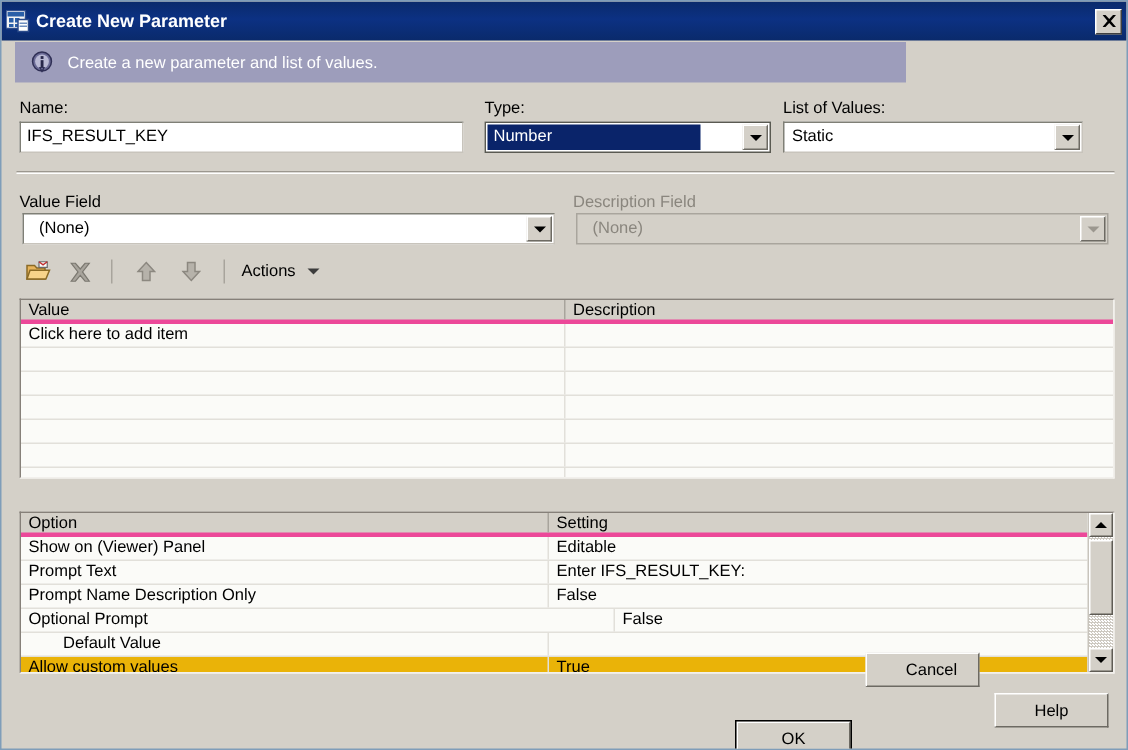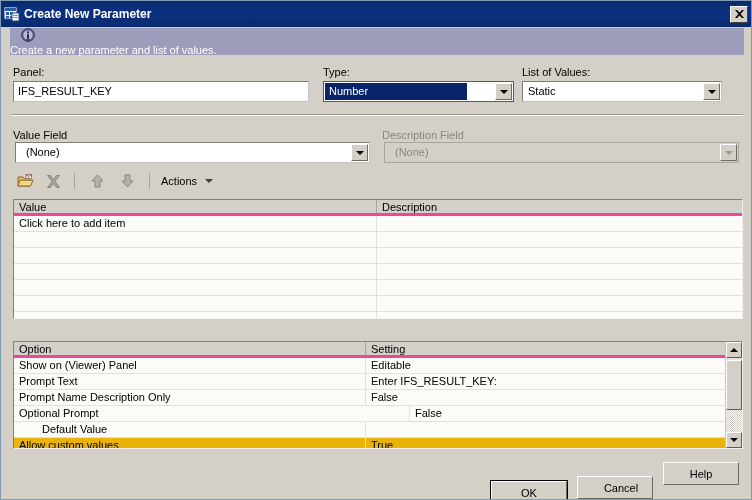--- a/index.html
+++ b/index.html
@@ -64,27 +64,26 @@
     margin-right: 1px;
     cursor: default;
   }
   .close-btn svg { display: block; }
 
   
   .banner {
     position: absolute;
     left: 9px;
     top: 27px;
-    width: 734px;
+    width: 594px;
     height: 27px;
     background: #9d9dbb;
     display: flex;
-    align-items: flex-start;
-    box-sizing: border-box;
-    flex-direction: column;
+    align-items: center;
+    box-sizing: border-box;
   }
   .banner-icon {
     width: 16px;
     height: 16px;
     margin-left: 10px;
     margin-right: 9px;
     flex: 0 0 auto;
   }
   .banner-text {
     color: #ffffff;
@@ -371,21 +370,21 @@
         <circle cx="8" cy="7" r="6.3" fill="#6b6b96" stroke="#2f2f55" stroke-width="1"></circle>
         <circle cx="8" cy="7" r="4.6" fill="#b9b9d4"></circle>
         <rect x="7.1" y="3.4" width="1.9" height="1.9" fill="#27274a"></rect>
         <rect x="7.1" y="6.1" width="1.9" height="4.6" fill="#27274a"></rect>
         <path d="M6.6,11 L9.4,11 L8,13.6 Z" fill="#6b6b96" stroke="#2f2f55" stroke-width="0.8"></path>
       </svg>
     </div>
     <div class="banner-text">Create a new parameter and list of values.</div>
   </div>
 
-  <div class="lbl" style="left:12px; top:65px;">Panel:</div>
+  <div class="lbl" style="left:12px; top:65px;">Name:</div>
   <div class="textbox" style="left:12px; top:80px; width:296px; height:21px;">IFS_RESULT_KEY</div>
 
   <div class="lbl" style="left:322px; top:65px;">Type:</div>
   <div class="combo focused" style="left:322px; top:80px; width:191px; height:21px;gap:28px;">
     <div class="combo-text sel">Number</div>
     <div class="combo-btn">
       <span class="tri-down"></span>
     </div>
   </div>
 
@@ -521,16 +520,16 @@
         <span class="tri-up"></span>
       </div>
       <div class="sb-thumb" style="top:18px; height:50px;"></div>
       <div class="sb-btn sb-down">
         <span class="tri-down"></span>
       </div>
     </div>
   </div>
 
   <div class="btn default" style="left:490px; top:480px; width:76px;">OK</div>
-  <div class="btn" style="left:576px; top:475px; width:76px;padding-left:12px;">Cancel</div>
+  <div class="btn" style="left:576px; top:434px; width:76px;padding-left:12px;">Cancel</div>
   <div class="btn" style="left:662px; top:461px; width:76px;">Help</div>
 
 </div>
 
 </body></html>

